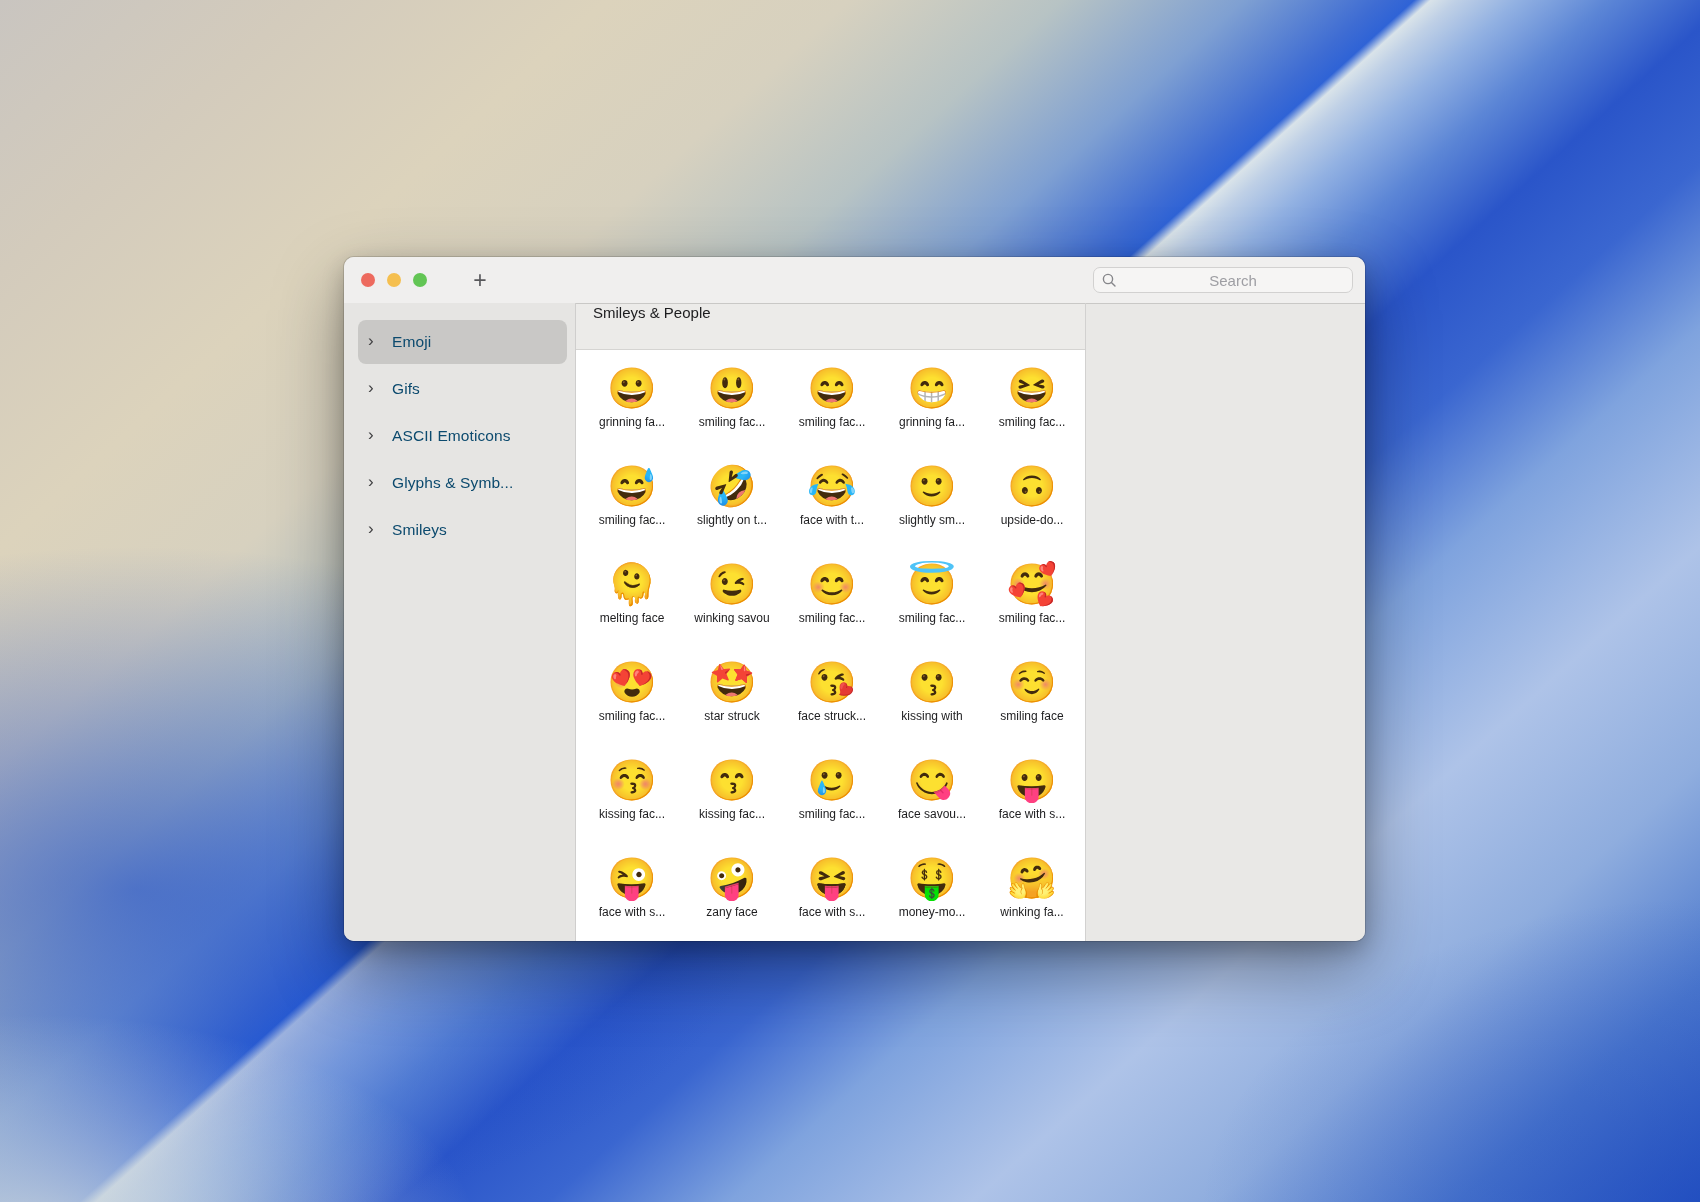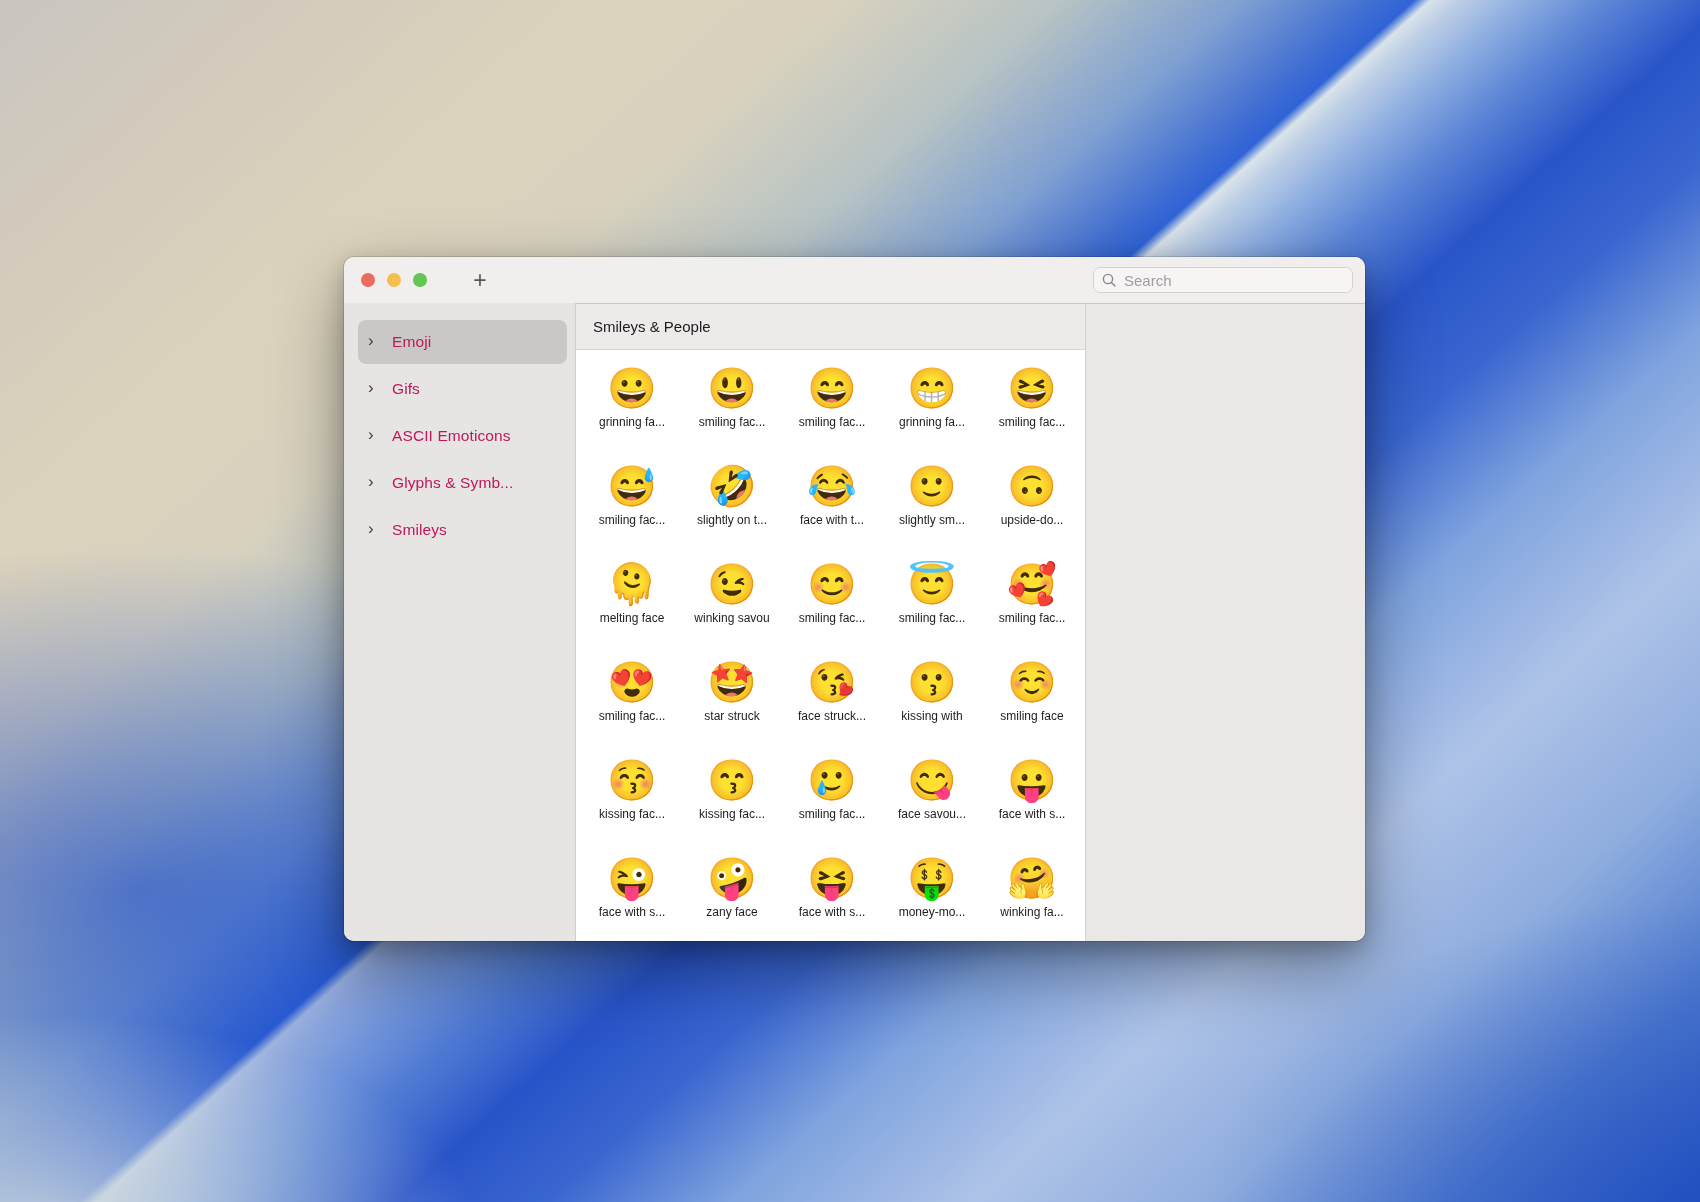--- a/index.html
+++ b/index.html
@@ -43,47 +43,47 @@
     width:24px;text-align:center;cursor:default;user-select:none;
   }
   .searchbox{
     position:absolute;right:12px;top:10px;width:260px;height:26px;
     background:#f6f5f4;border:1px solid #d2d1d0;border-radius:7px;
     display:flex;align-items:center;box-sizing:border-box;padding:0 8px;
   }
   .searchbox svg{flex:0 0 auto;margin-right:6px;}
   .searchbox input{
     border:none;outline:none;background:transparent;flex:1;
-    font-family:"Liberation Sans", sans-serif;font-size:15px;color:#3a3a3c;
+    font-family:"Liberation Sans", sans-serif;font-size:15px;color:#3a3a3c;text-align:center;
   }
   .searchbox input::placeholder{color:#9e9ea3;}
   
   .content{flex:1;display:flex;min-height:0;}
   .sidebar{
     width:232px;flex:0 0 232px;background:#e6e5e3;border-right:1px solid #cfcecd;
     padding-top:17px;box-sizing:border-box;
   }
   .side-item{
     width:209px;height:44px;margin:0 0 3px 14px;border-radius:8px;
     display:flex;align-items:center;cursor:default;
   }
   .side-item.selected{background:#c9c8c6;}
   .side-item .chev{
     width:24px;margin-left:10px;font-size:17px;color:#3f3f41;text-align:left;
     transform:translateY(-1px);
   }
-  .side-item .lbl{font-size:15.5px;color:#be185d;letter-spacing:.1px;}
+  .side-item .lbl{font-size:15.5px;color:#0c4a6e;letter-spacing:.1px;}
   .main{
     flex:0 0 509px;width:509px;display:flex;flex-direction:column;background:#ffffff;
     border-right:1px solid #d2d1d0;min-height:0;
   }
   .sect-header{
     height:47px;flex:0 0 47px;background:#ecebe9;
     border-top:1px solid #c9c8c6;border-bottom:1px solid #d5d4d2;
-    display:flex;align-items:center;box-sizing:border-box;
+    display:flex;align-items:flex-start;box-sizing:border-box;
   }
   .sect-header .ttl{margin-left:17px;font-size:15px;color:#1c1c1e;}
   .emoji-grid{
     flex:1;background:#ffffff;overflow:hidden;
     display:grid;grid-template-columns:repeat(5,100px);grid-auto-rows:98px;
     padding-left:6px;
   }
   .emoji-cell{
     display:flex;flex-direction:column;align-items:center;padding-top:12px;
     box-sizing:border-box;cursor:default;

